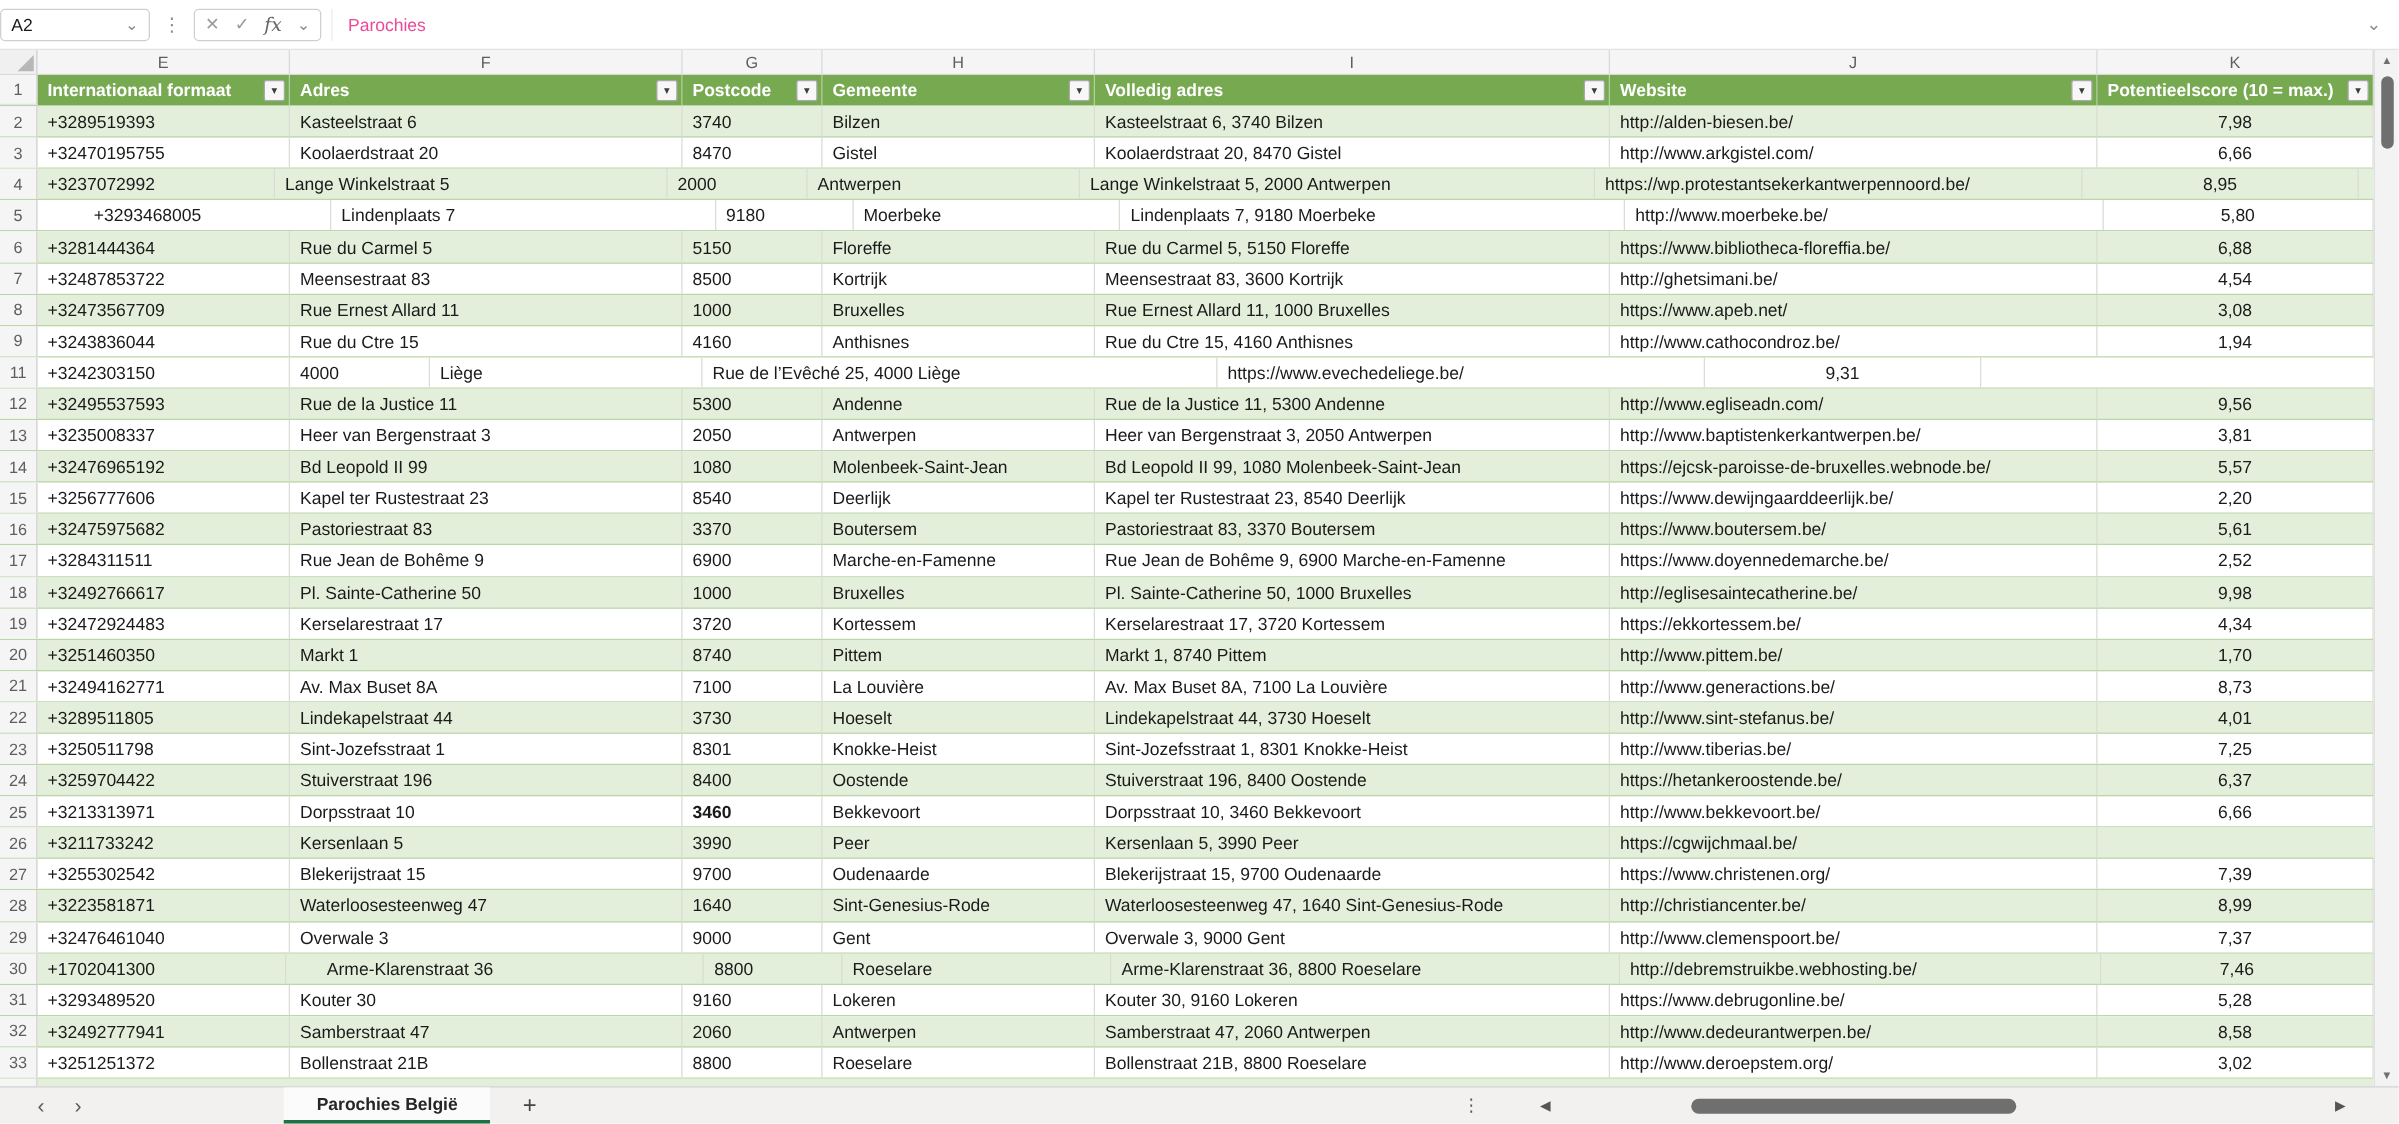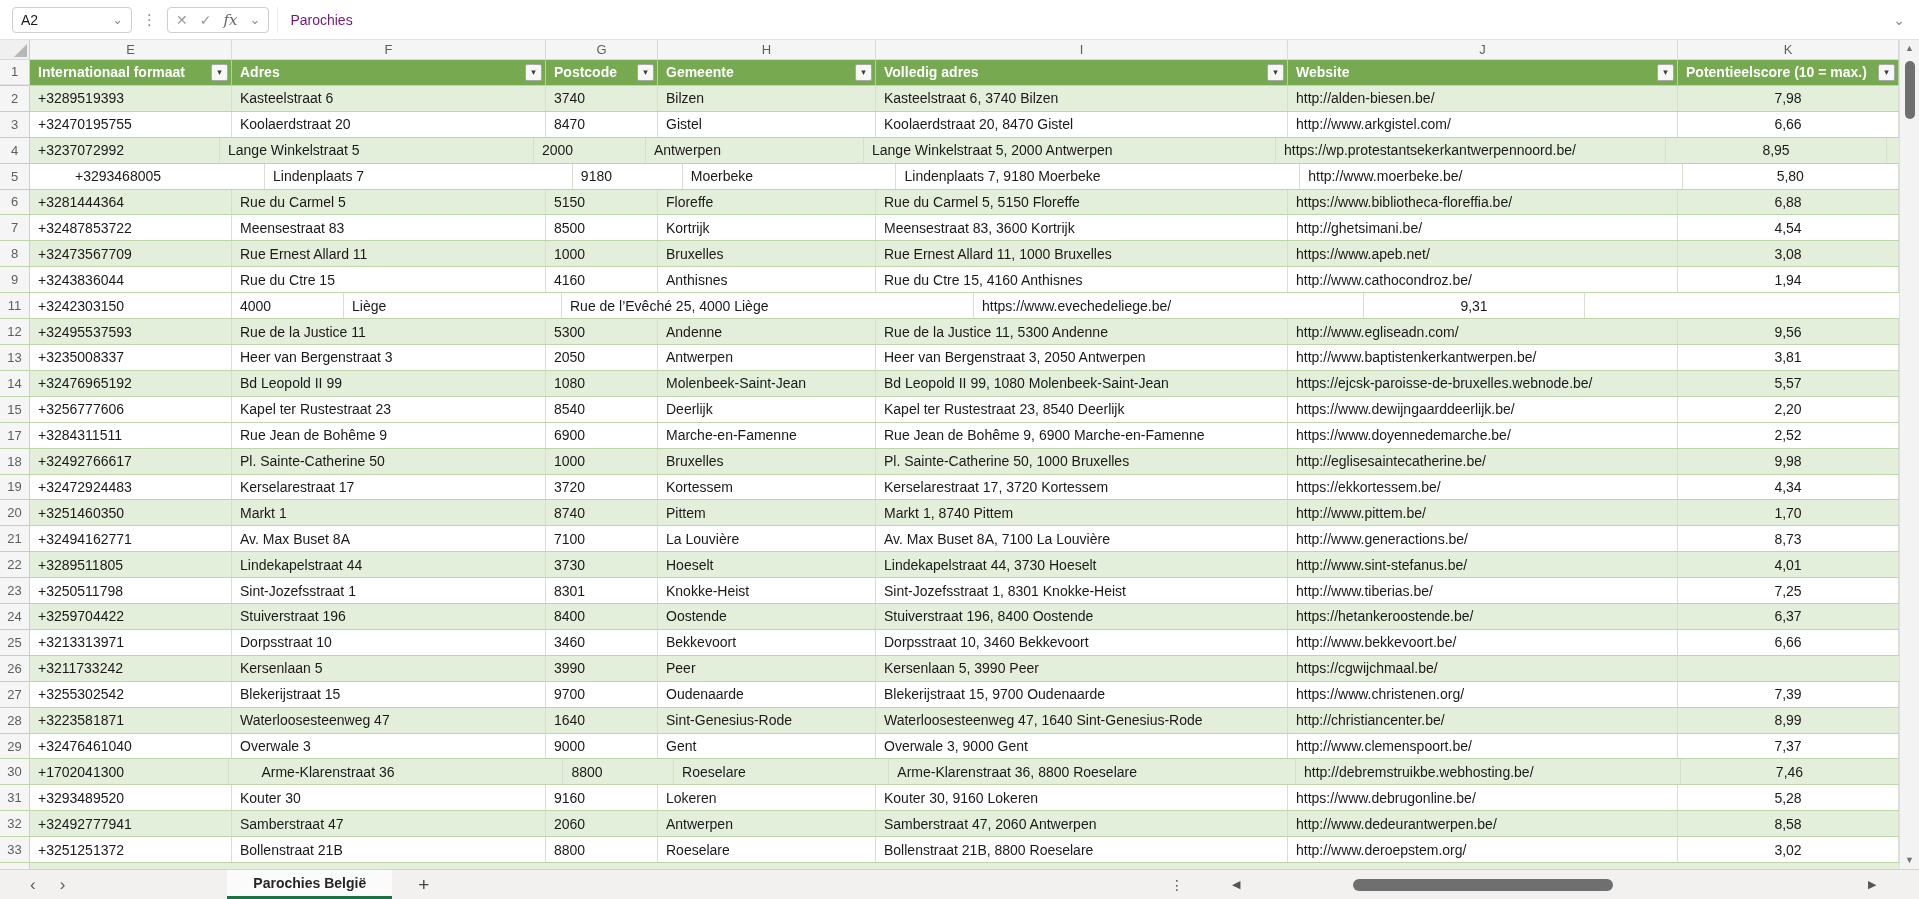--- a/index.html
+++ b/index.html
@@ -9,30 +9,30 @@
     --tab-underline:#1E7145; --scroll-thumb:#6F6F6F; --bar-bg:#F2F1F0;
     --header-text:#FFFFFF;
   }
   *{box-sizing:border-box; margin:0; padding:0;}
   html,body{width:1919px; height:899px; overflow:hidden;}
   body{font-family:"Liberation Sans","DejaVu Sans",sans-serif; color:#1a1a1a; background:#fff;}
   .app{width:1919px; height:899px; display:flex; flex-direction:column;}
 
   
   .formula-bar{height:40px; flex:0 0 40px; display:flex; align-items:center; background:#fff;
-    border-bottom:1px solid #e2e2e2; padding:0 6px 0 12px; gap:8px;}
+    border-bottom:1px solid #e2e2e2; padding:0 6px 0 0; gap:8px;}
   .name-box{width:120px; height:26px; border:1px solid #cfcfcf; border-radius:4px; background:#fff;
     display:flex; align-items:center; justify-content:space-between; padding:0 8px; font-size:14px;}
   .chev{color:#8c8c8c; font-size:13px; line-height:1;}
   .kebab{color:#8c8c8c; font-size:15px; letter-spacing:0; padding:0 2px; cursor:default;}
   .fx-group{height:26px; border:1px solid #cfcfcf; border-radius:4px; background:#fff;
     display:flex; align-items:center; gap:12px; padding:0 8px; color:#9a9a9a; font-size:14px;}
   .fx-glyph{font-family:"DejaVu Serif","Liberation Serif",serif; font-style:italic; color:#666; font-size:15px;}
   .formula-field{flex:1; height:26px; display:flex; align-items:center; padding-left:12px;
-    font-size:14px; color:#701a75; border-left:1px solid #ececec;}
+    font-size:14px; color:#ec4899; border-left:1px solid #ececec;}
   .fb-expand{color:#8c8c8c; font-size:14px; padding:0 8px;}
 
   
   .grid-wrap{flex:1 1 auto; display:flex; min-height:0;}
   .grid{flex:1 1 auto; display:flex; flex-direction:column; min-width:0; width:1899px;}
   .col-letters-row{height:20px; flex:0 0 20px; display:flex; background:var(--gutter-bg);
     color:var(--gutter-text); font-size:13px; border-bottom:1px solid #d9d9d9;}
   .corner{width:30px; flex:0 0 30px; position:relative; background:#f0f0f0; border-right:1px solid #cfcfcf;}
   .corner::after{content:""; position:absolute; right:2px; bottom:2px;
     border-left:13px solid transparent; border-bottom:13px solid #b7b7b7;}
@@ -272,20 +272,30 @@
           <div class="row data-row">
             <div class="gutter-cell">15</div>
             <div class="cell" style="width: 202px;">+3256777606</div>
             <div class="cell" style="width: 314px;">Kapel ter Rustestraat 23</div>
             <div class="cell" style="width: 112px;">8540</div>
             <div class="cell" style="width: 218px;">Deerlijk</div>
             <div class="cell" style="width: 412px;">Kapel ter Rustestraat 23, 8540 Deerlijk</div>
             <div class="cell" style="width: 390px;">https://www.dewijngaarddeerlijk.be/</div>
             <div class="cell score" style="width: 221px;">2,20</div>
           </div>
+          <div class="row data-row band">
+            <div class="gutter-cell">16</div>
+            <div class="cell" style="width: 202px;">+32475975682</div>
+            <div class="cell" style="width: 314px;">Pastoriestraat 83</div>
+            <div class="cell" style="width: 112px;">3370</div>
+            <div class="cell" style="width: 218px;">Boutersem</div>
+            <div class="cell" style="width: 412px;">Pastoriestraat 83, 3370 Boutersem</div>
+            <div class="cell" style="width: 390px;">https://www.boutersem.be/</div>
+            <div class="cell score" style="width: 221px;">5,61</div>
+          </div>
           <div class="row data-row">
             <div class="gutter-cell">17</div>
             <div class="cell" style="width: 202px;">+3284311511</div>
             <div class="cell" style="width: 314px;">Rue Jean de Bohême 9</div>
             <div class="cell" style="width: 112px;">6900</div>
             <div class="cell" style="width: 218px;">Marche-en-Famenne</div>
             <div class="cell" style="width: 412px;">Rue Jean de Bohême 9, 6900 Marche-en-Famenne</div>
             <div class="cell" style="width: 390px;">https://www.doyennedemarche.be/</div>
             <div class="cell score" style="width: 221px;">2,52</div>
           </div>
@@ -356,21 +366,21 @@
             <div class="cell" style="width: 112px;">8400</div>
             <div class="cell" style="width: 218px;">Oostende</div>
             <div class="cell" style="width: 412px;">Stuiverstraat 196, 8400 Oostende</div>
             <div class="cell" style="width: 390px;">https://hetankeroostende.be/</div>
             <div class="cell score" style="width: 221px;">6,37</div>
           </div>
           <div class="row data-row">
             <div class="gutter-cell">25</div>
             <div class="cell" style="width: 202px;">+3213313971</div>
             <div class="cell" style="width: 314px;">Dorpsstraat 10</div>
-            <div class="cell" style="width: 112px;">3460</div>
+            <div class="cell" style="width: 112px; font-weight: bold;">3460</div>
             <div class="cell" style="width: 218px;">Bekkevoort</div>
             <div class="cell" style="width: 412px;">Dorpsstraat 10, 3460 Bekkevoort</div>
             <div class="cell" style="width: 390px;">http://www.bekkevoort.be/</div>
             <div class="cell score" style="width: 221px;">6,66</div>
           </div>
           <div class="row data-row band">
             <div class="gutter-cell">26</div>
             <div class="cell" style="width: 202px;">+3211733242</div>
             <div class="cell" style="width: 314px;">Kersenlaan 5</div>
             <div class="cell" style="width: 112px;">3990</div>

